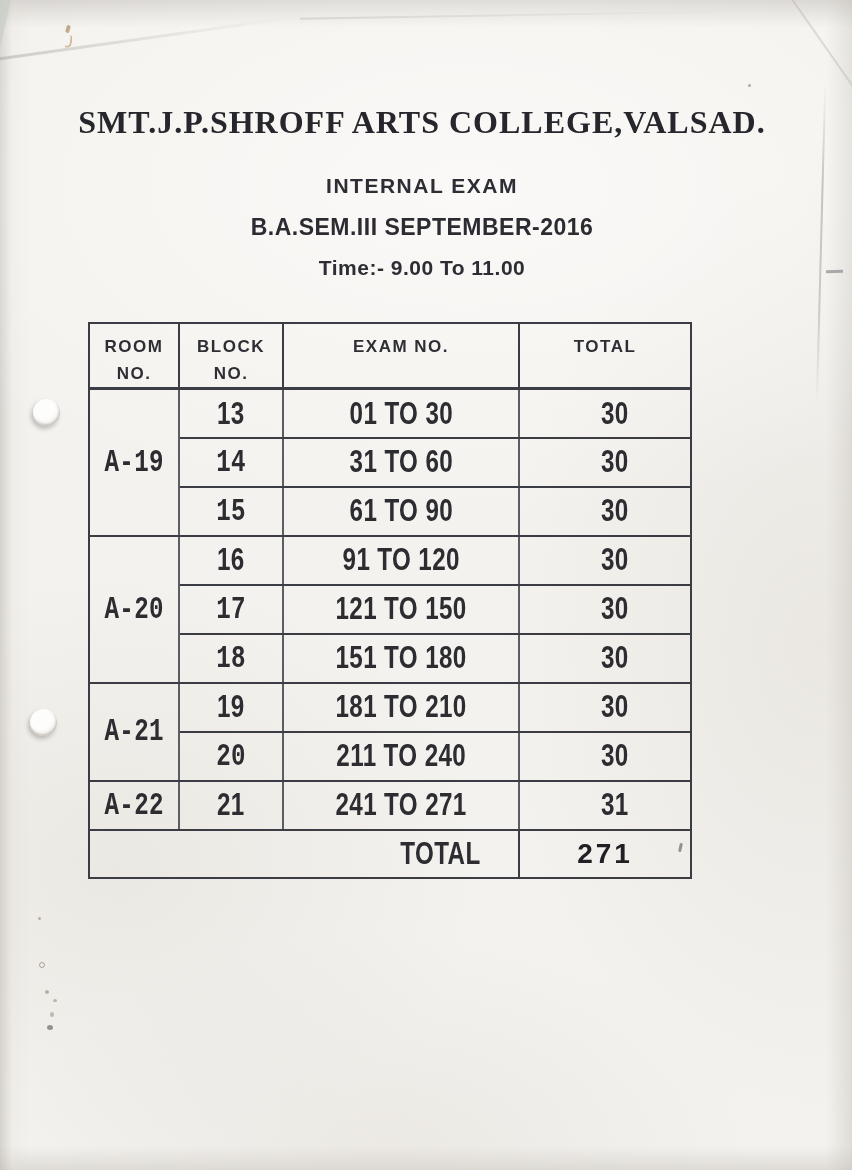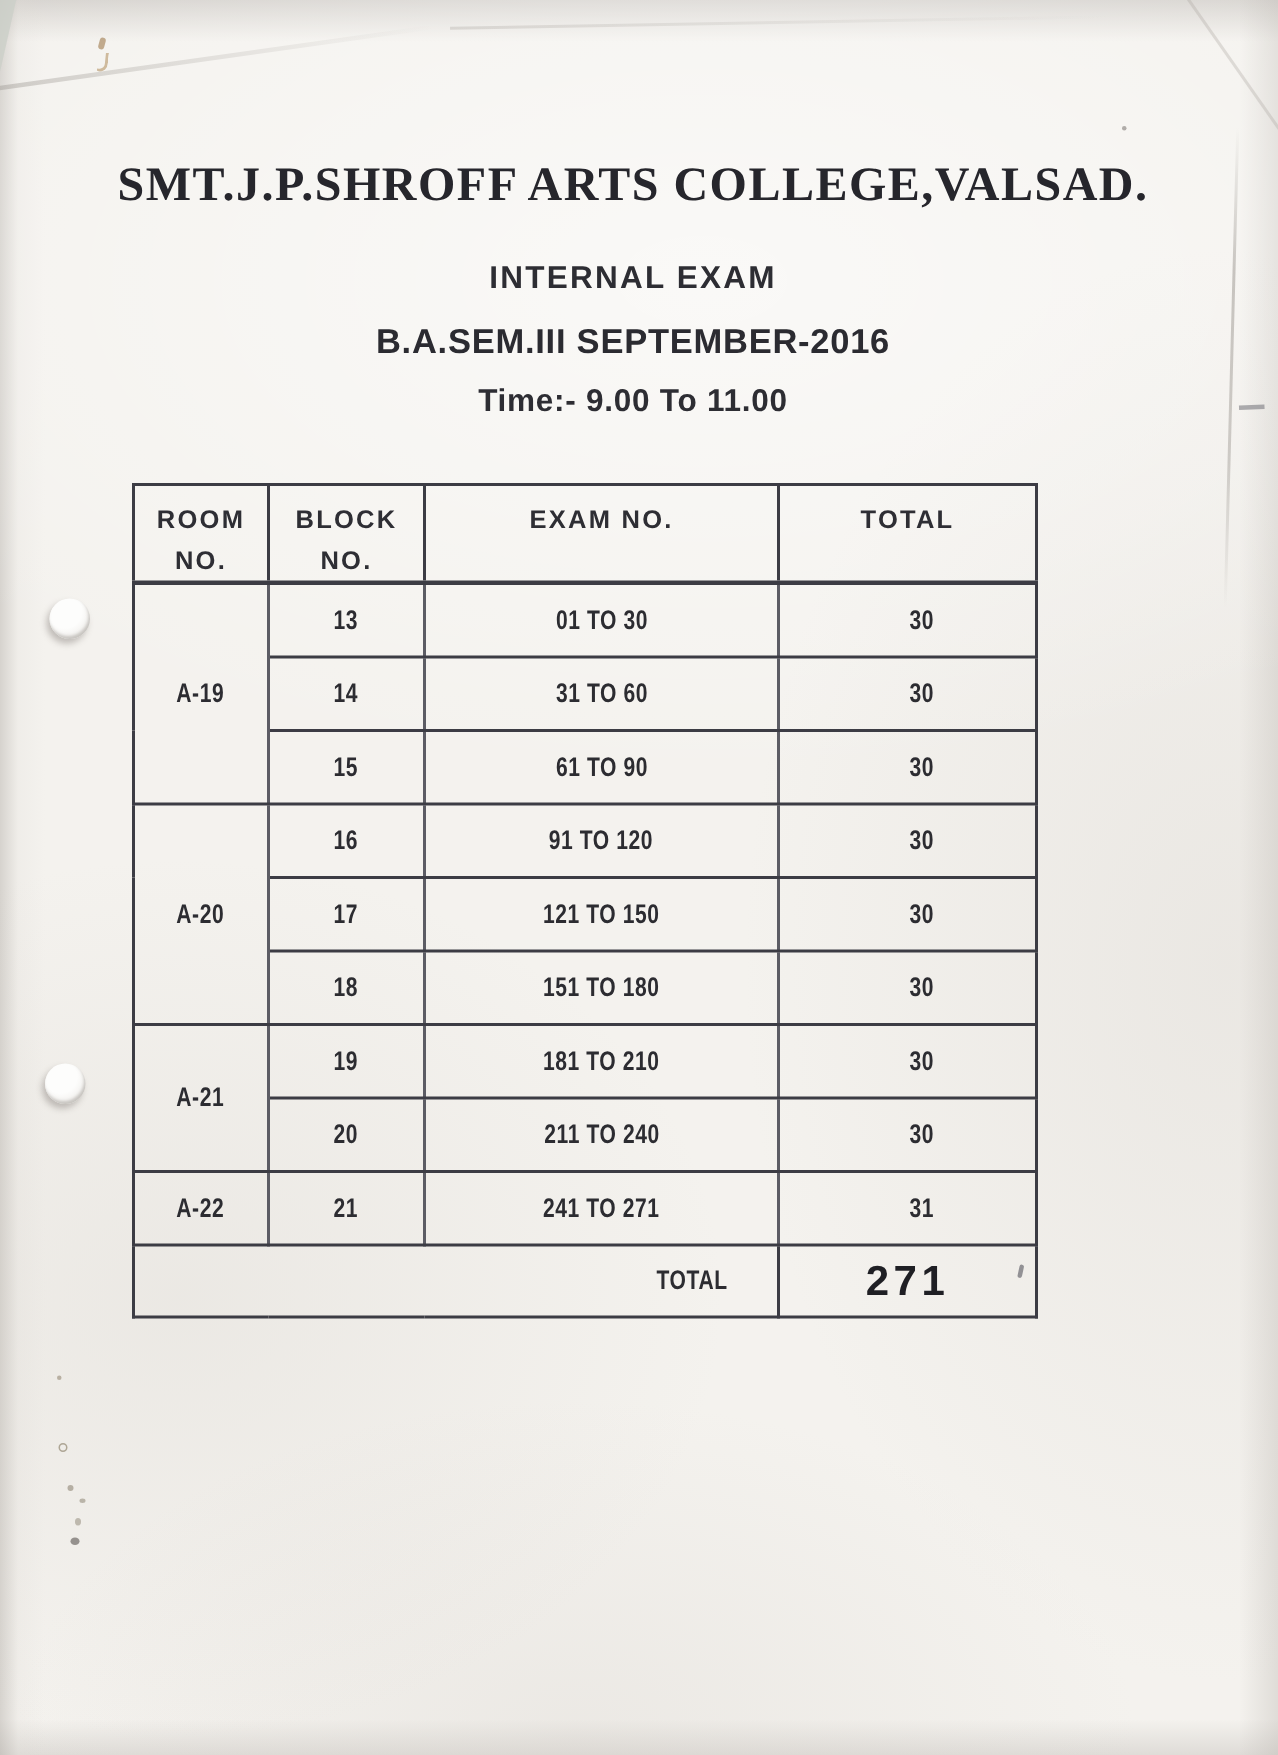--- a/index.html
+++ b/index.html
@@ -43,25 +43,25 @@
   .seating col.c-roll  { width:236px; }
   .seating col.c-total { width:172px; }
 
   .seating th, .seating td { border:2px solid #3c3c44; text-align:center; }
   .seating thead th {
     height:64px; vertical-align:top; padding-top:9px;
     font-size:17px; font-weight:700; letter-spacing:1.5px; color:#2e2e34;
     line-height:1.6; border-bottom-width:3px;text-align:center;
   }
   .seating tbody td { height:49px; border-left-color:#5c5c64; border-right-color:#5c5c64; }
-  .seating tbody td:first-child { border-left-color:#3c3c44; }
+  .seating tbody td:first-child { border-left-color:#3c3c44;font-family:Liberation Mono, monospace; }
   .seating tbody td:last-child  { border-right-color:#3c3c44;padding-left:20px; }
   .seating tbody tr.inner td { border-top-width:1px; border-top-color:#8a8a90; }
 
-  .lcd { font-size:18px; color:#2c2c31; white-space:nowrap; }
+  .lcd { font-size:31px; color:#2c2c31; white-space:nowrap; }
   .cond { display:inline-block; transform:scaleX(.78); transform-origin:center; font-weight:700; letter-spacing:.5px; }
 
   .seating tfoot td { height:48px; }
   .footer-label-cell { text-align:right !important; padding-right:26px; }
   .footer-value-cell span { font-weight:700; font-size:28px; letter-spacing:3px; color:#1f1f24; }
 
   
   .artifact { position:absolute; pointer-events:none; }
   .corner-tl { left:0; top:0; width:18px; height:48px; background:#ccd0c9;
                clip-path:polygon(0 0, 60% 0, 0 100%); opacity:.85; }

